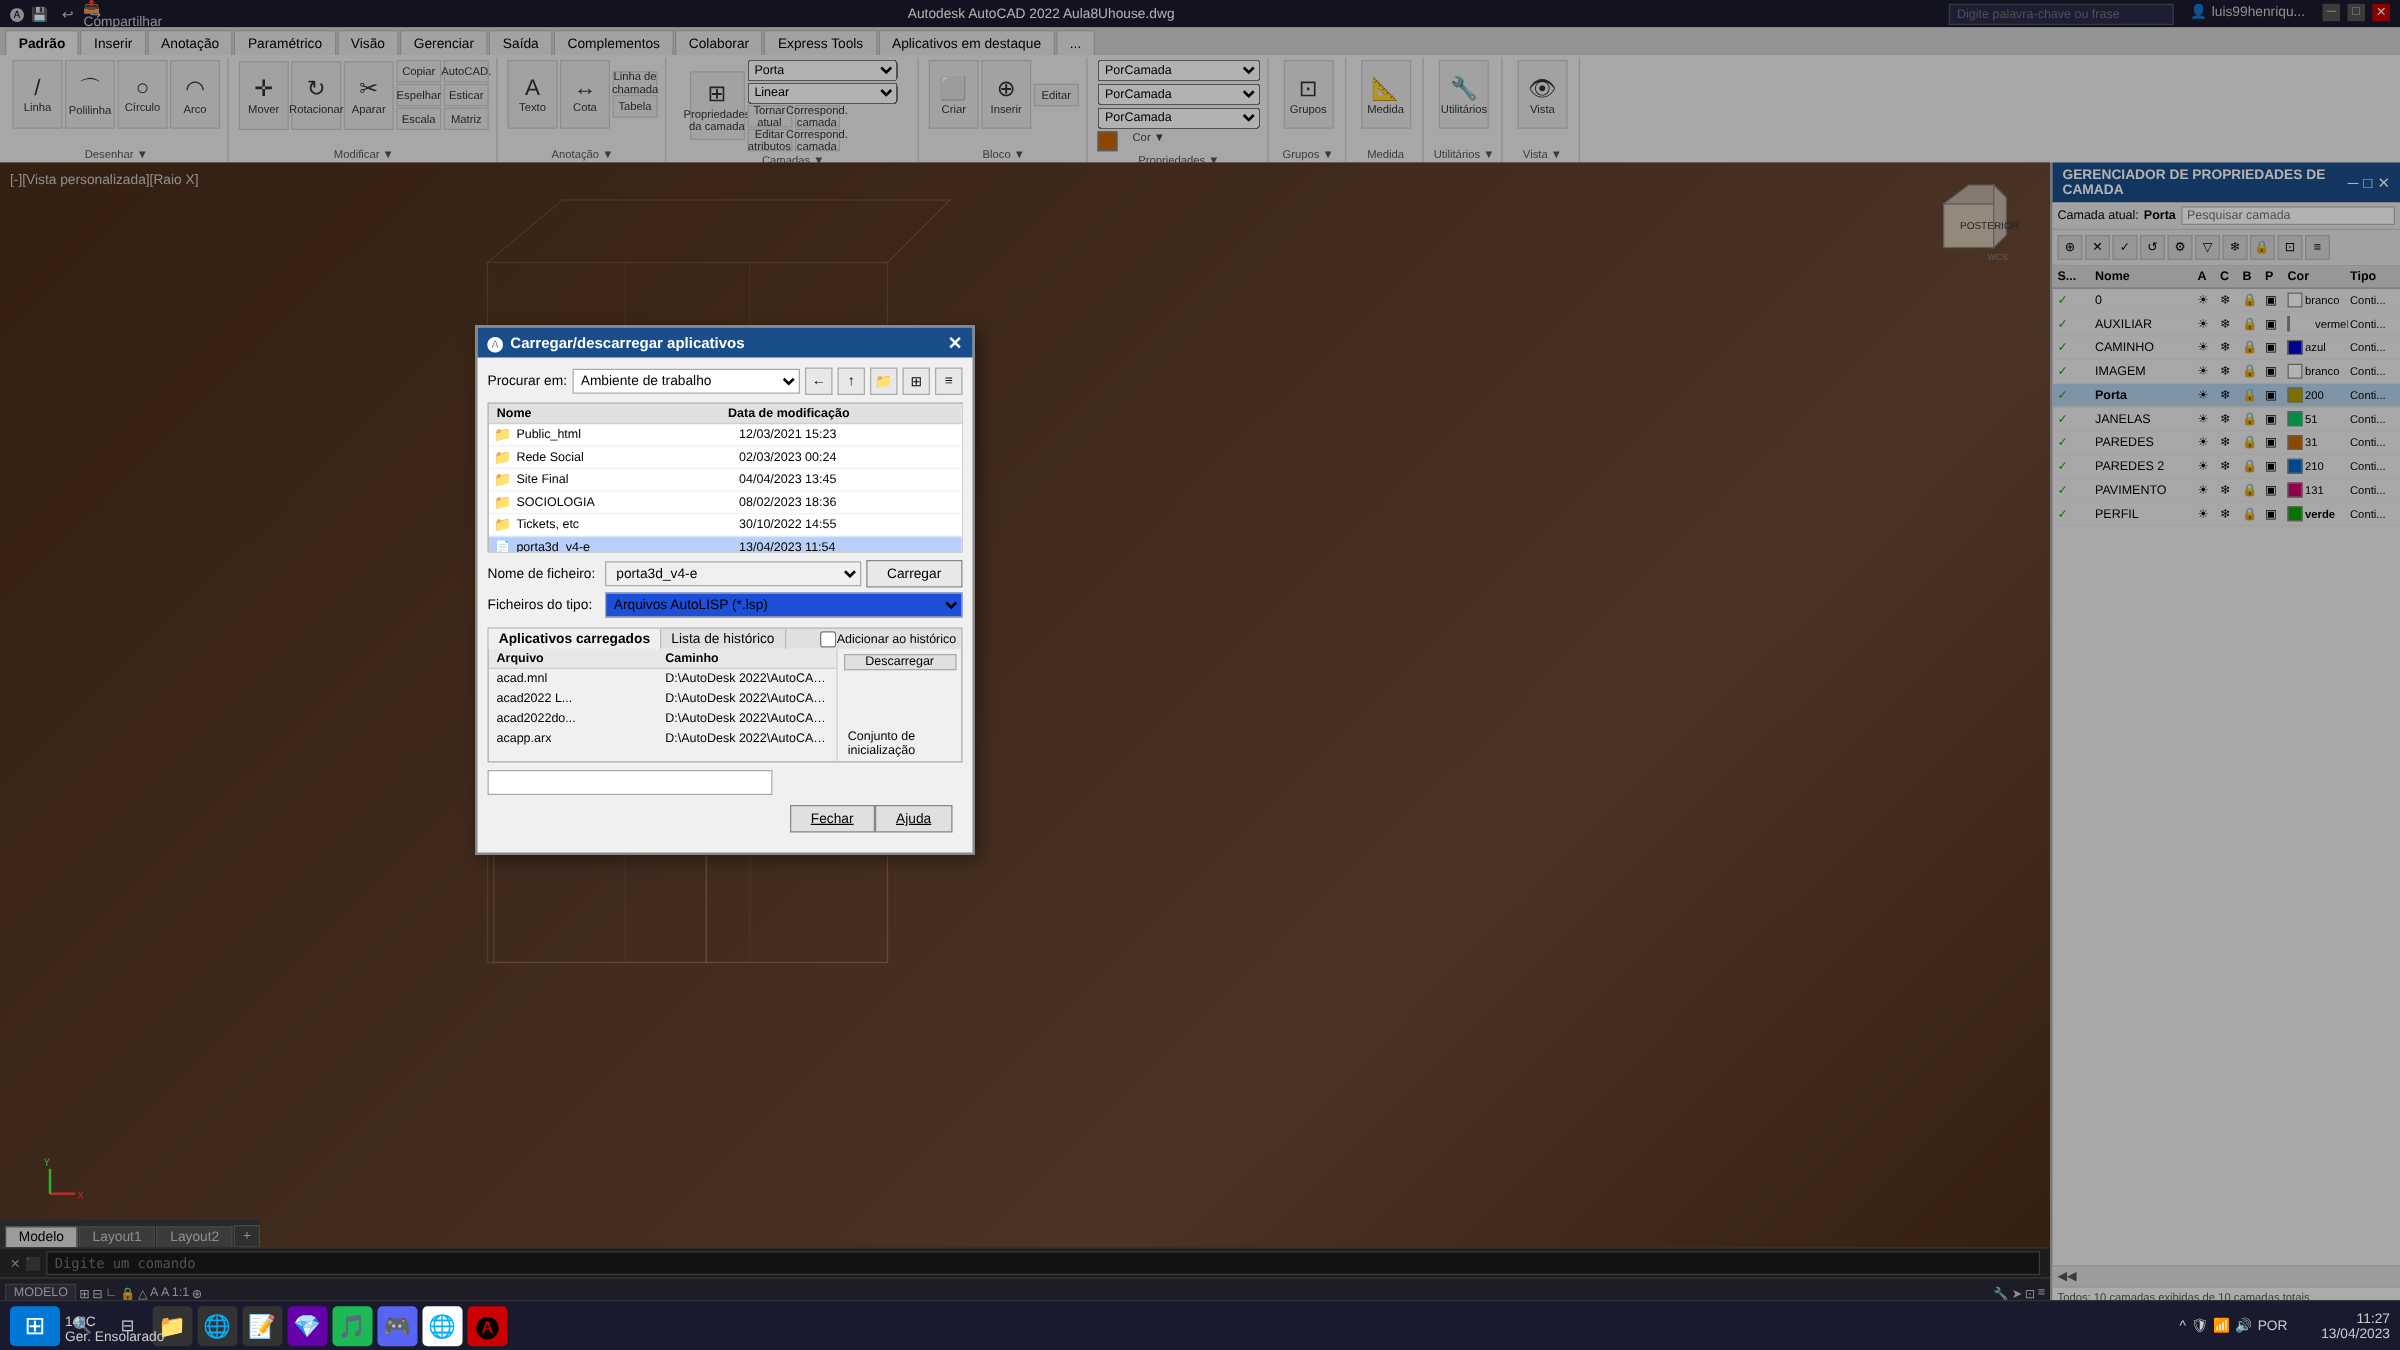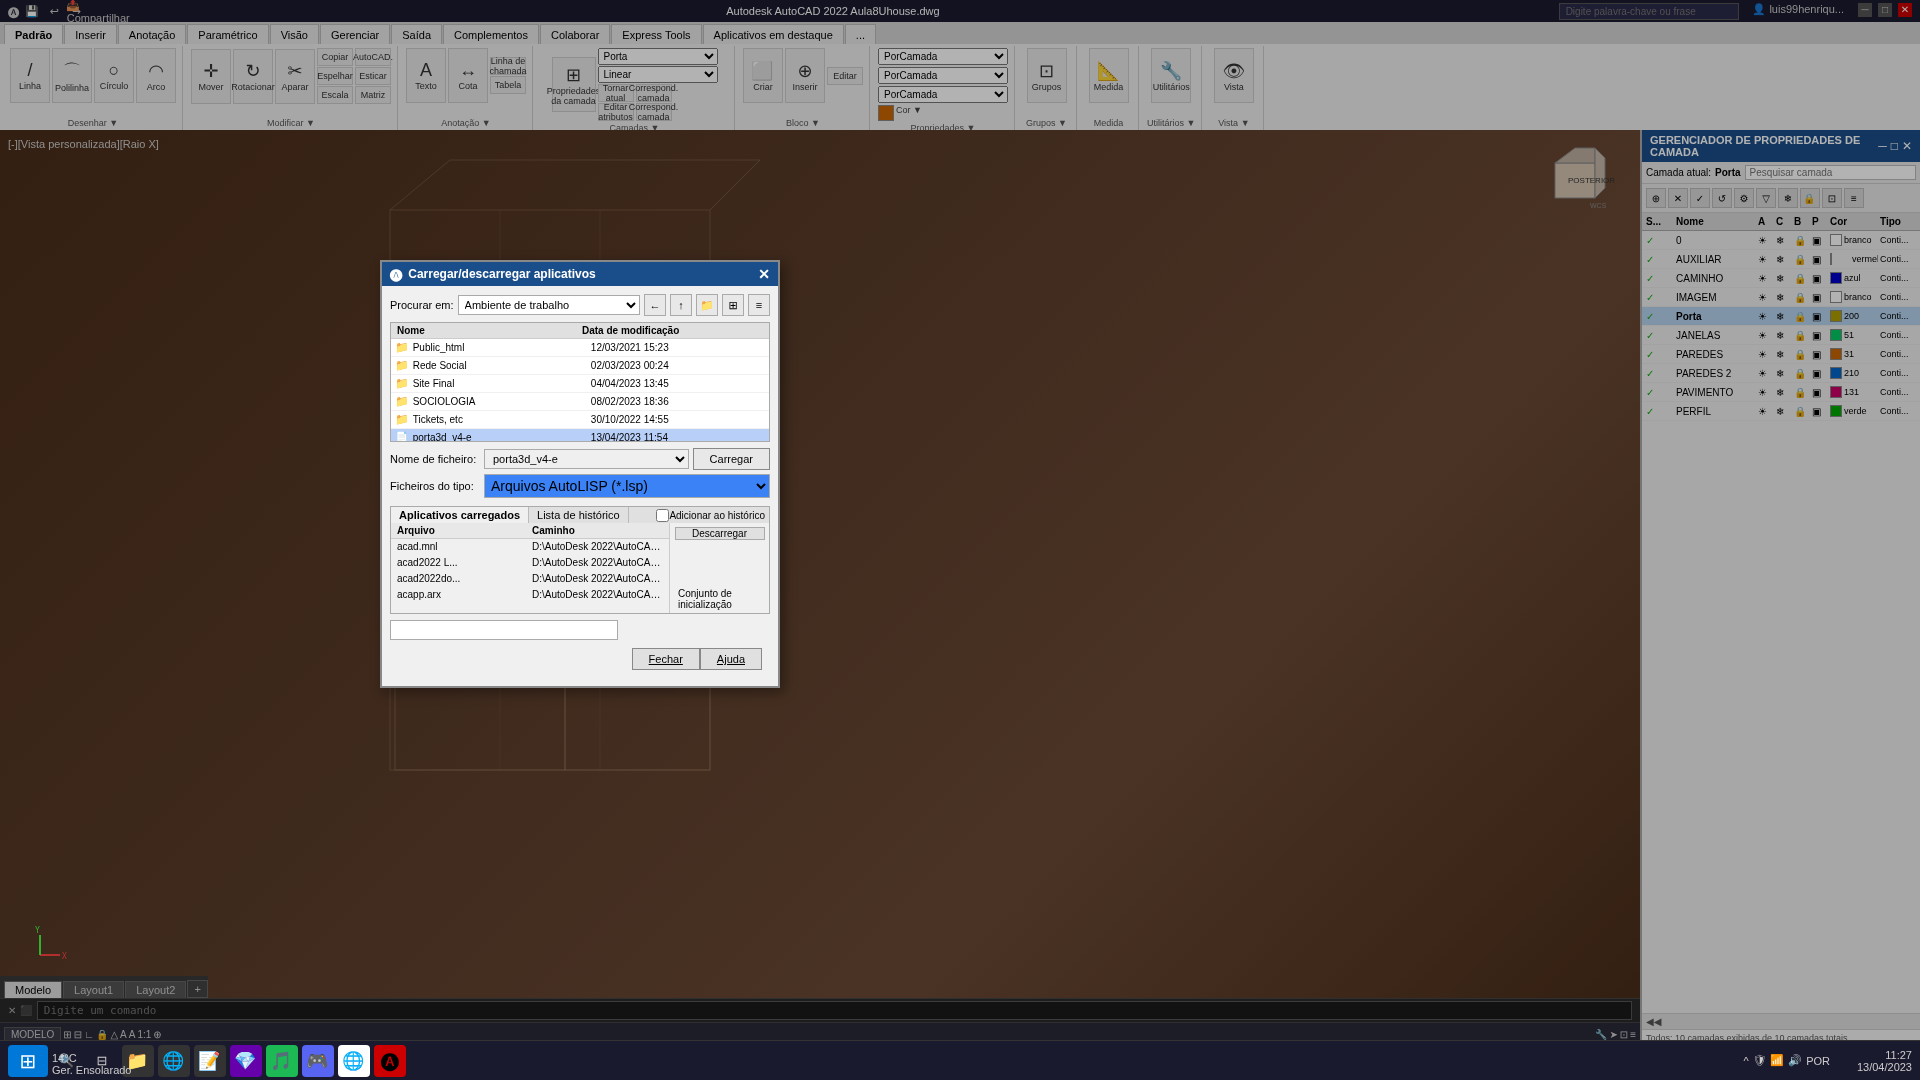--- a/index.html
+++ b/index.html
@@ -84,21 +84,21 @@
     .file-row { display: flex; padding: 2px 4px; font-size: 10px; align-items: center; gap: 4px; cursor: pointer; border-bottom: 1px solid #f0f0f0; }
     .file-row.selected { background: #b8d0f8; }
     .file-icon { font-size: 11px; }
     .file-name { flex: 1; }
     .file-date { flex: 1; white-space: nowrap; }
     #file-name-row { display: flex; align-items: center; gap: 4px; margin-bottom: 4px; }
     #file-name-label { font-size: 11px; white-space: nowrap; min-width: 90px; }
     #file-name-input { flex: 1; padding: 2px 4px; font-size: 11px; border: 1px solid #aaa; }
     #file-type-row { display: flex; align-items: center; gap: 4px; margin-bottom: 8px; }
     #file-type-label { font-size: 11px; white-space: nowrap; min-width: 90px; }
-    #file-type-select { flex: 1; padding: 2px; font-size: 14px; border: 1px solid #aaa; background: #3b82f6; }
+    #file-type-select { flex: 1; padding: 2px; font-size: 11px; border: 1px solid #aaa; background: #1d4ed8; }
     #apps-section { border: 1px solid #aaa; margin-bottom: 6px; }
     #apps-tabs { display: flex; background: #e0e0e0; }
     .apps-tab { padding: 2px 8px; font-size: 11px; cursor: pointer; border-right: 1px solid #bbb; }
     .apps-tab.active { background: #f0f0f0; font-weight: bold; }
     #apps-table { display: flex; height: 90px; overflow-y: auto; }
     #apps-list { flex: 1; font-size: 10px; }
     .apps-col-header { display: flex; background: #e8e8e8; font-weight: bold; padding: 2px 4px; border-bottom: 1px solid #ccc; font-size: 10px; }
     .apps-col { flex: 1; padding: 0 2px; overflow: hidden; }
     .apps-row { display: flex; padding: 2px 4px; font-size: 10px; border-bottom: 1px solid #f0f0f0; cursor: pointer; }
     #apps-right { width: 100px; border-left: 1px solid #ccc; padding: 4px; display: flex; flex-direction: column; gap: 4px; align-items: center; }
@@ -280,21 +280,21 @@
         <button class="ribbon-btn ribbon-btn-small">Editar</button>
       </div>
       <div class="ribbon-group-label">Bloco ▼</div>
     </div>
 
     <div class="ribbon-group" style="min-width:140px;">
       <div style="display:flex;flex-direction:column;gap:2px;width:130px;">
         <select style="width:130px;font-size:10px;padding:1px;"><option>PorCamada</option></select>
         <select style="width:130px;font-size:10px;padding:1px;"><option>PorCamada</option></select>
         <select style="width:130px;font-size:10px;padding:1px;"><option>PorCamada</option></select>
-        <div style="display:flex;gap:2px;">
+        <div style="display:flex;gap:12px;">
           <div style="width:16px;height:16px;background:#cc6600;border:1px solid #888;"></div>
           <span style="font-size:9px;color:#444;">Cor ▼</span>
         </div>
       </div>
       <div class="ribbon-group-label">Propriedades ▼</div>
     </div>
 
     <div class="ribbon-group">
       <button class="ribbon-btn ribbon-btn-large">
           <span class="ribbon-btn-icon">⊡</span>
@@ -567,21 +567,21 @@
         </div>
       <div class="layer-col" style="width:40px;font-size:9px;">Conti...</div>
     </div>
     <div class="layer-row">
       <div class="layer-col" style="width:30px;"><span style="color:#1a1;">✓</span></div>
       <div class="layer-col" style="flex:1;">PERFIL</div>
       <div class="layer-col" style="width:18px;">☀</div>
       <div class="layer-col" style="width:18px;">❄</div>
       <div class="layer-col" style="width:18px;">🔒</div>
       <div class="layer-col" style="width:18px;">▣</div>
-      <div class="layer-col" style="width:50px;display:flex;align-items:center;gap:2px;">
+      <div class="layer-col" style="width:50px;display:flex;align-items:center;gap:2px;font-weight:bold;">
           <div class="layer-color-swatch" style="background:#00aa00;"></div>
           <span style="font-size:9px;">verde</span>
         </div>
       <div class="layer-col" style="width:40px;font-size:9px;">Conti...</div>
     </div>
   </div>
 
   <div style="padding:2px 4px;background:#e0e0e0;border-top:1px solid #ccc;display:flex;align-items:center;cursor:pointer;">
     <span style="font-size:10px;color:#555;">◀◀</span>
   </div>

